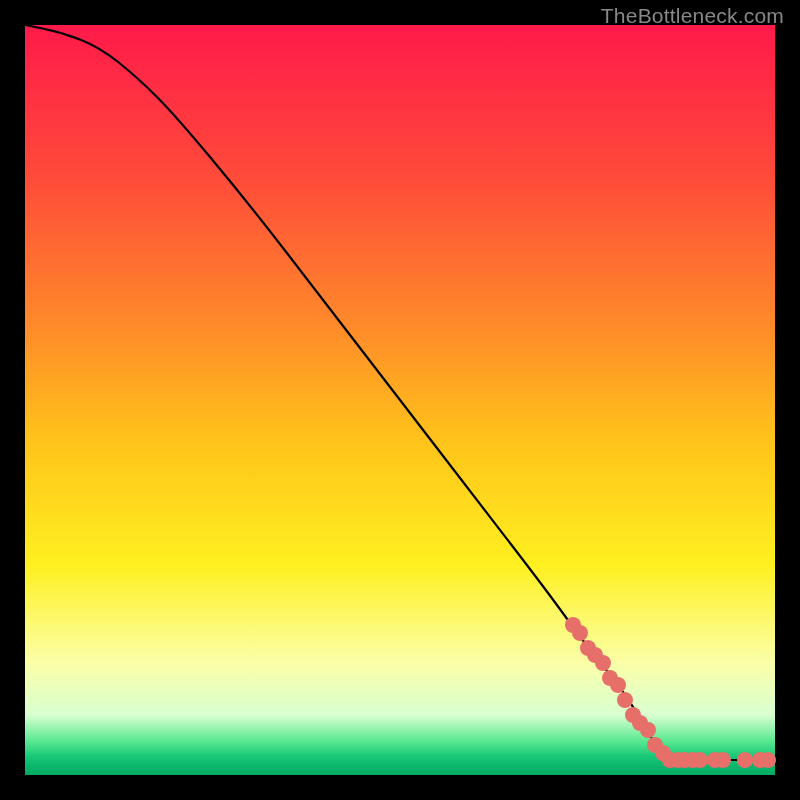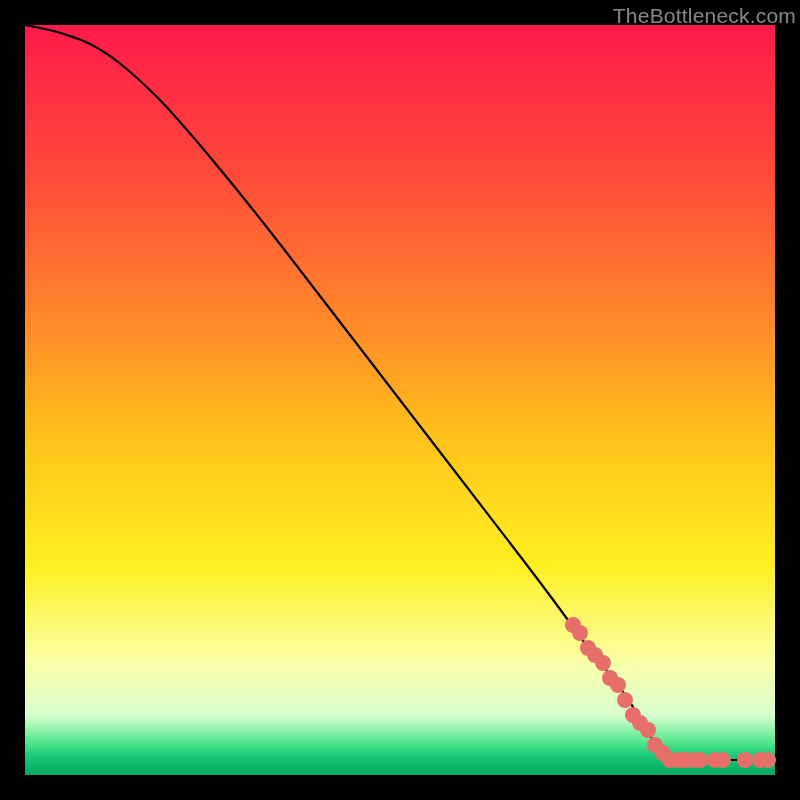--- a/index.html
+++ b/index.html
@@ -7,21 +7,21 @@
     width: 800px;
     height: 800px;
     background: #000;
     position: relative;
     font-family: Arial, sans-serif;
     overflow: hidden;
   }
   .watermark {
     position: absolute;
     top: 4px;
-    right: 4px;
+    right: 16px;
     color: #888;
     font-size: 21px;
     font-weight: normal;
     letter-spacing: 0.2px;
     z-index: 10;
   }
   .frame {
     position: absolute;
     left: 25px;
     top: 25px;

